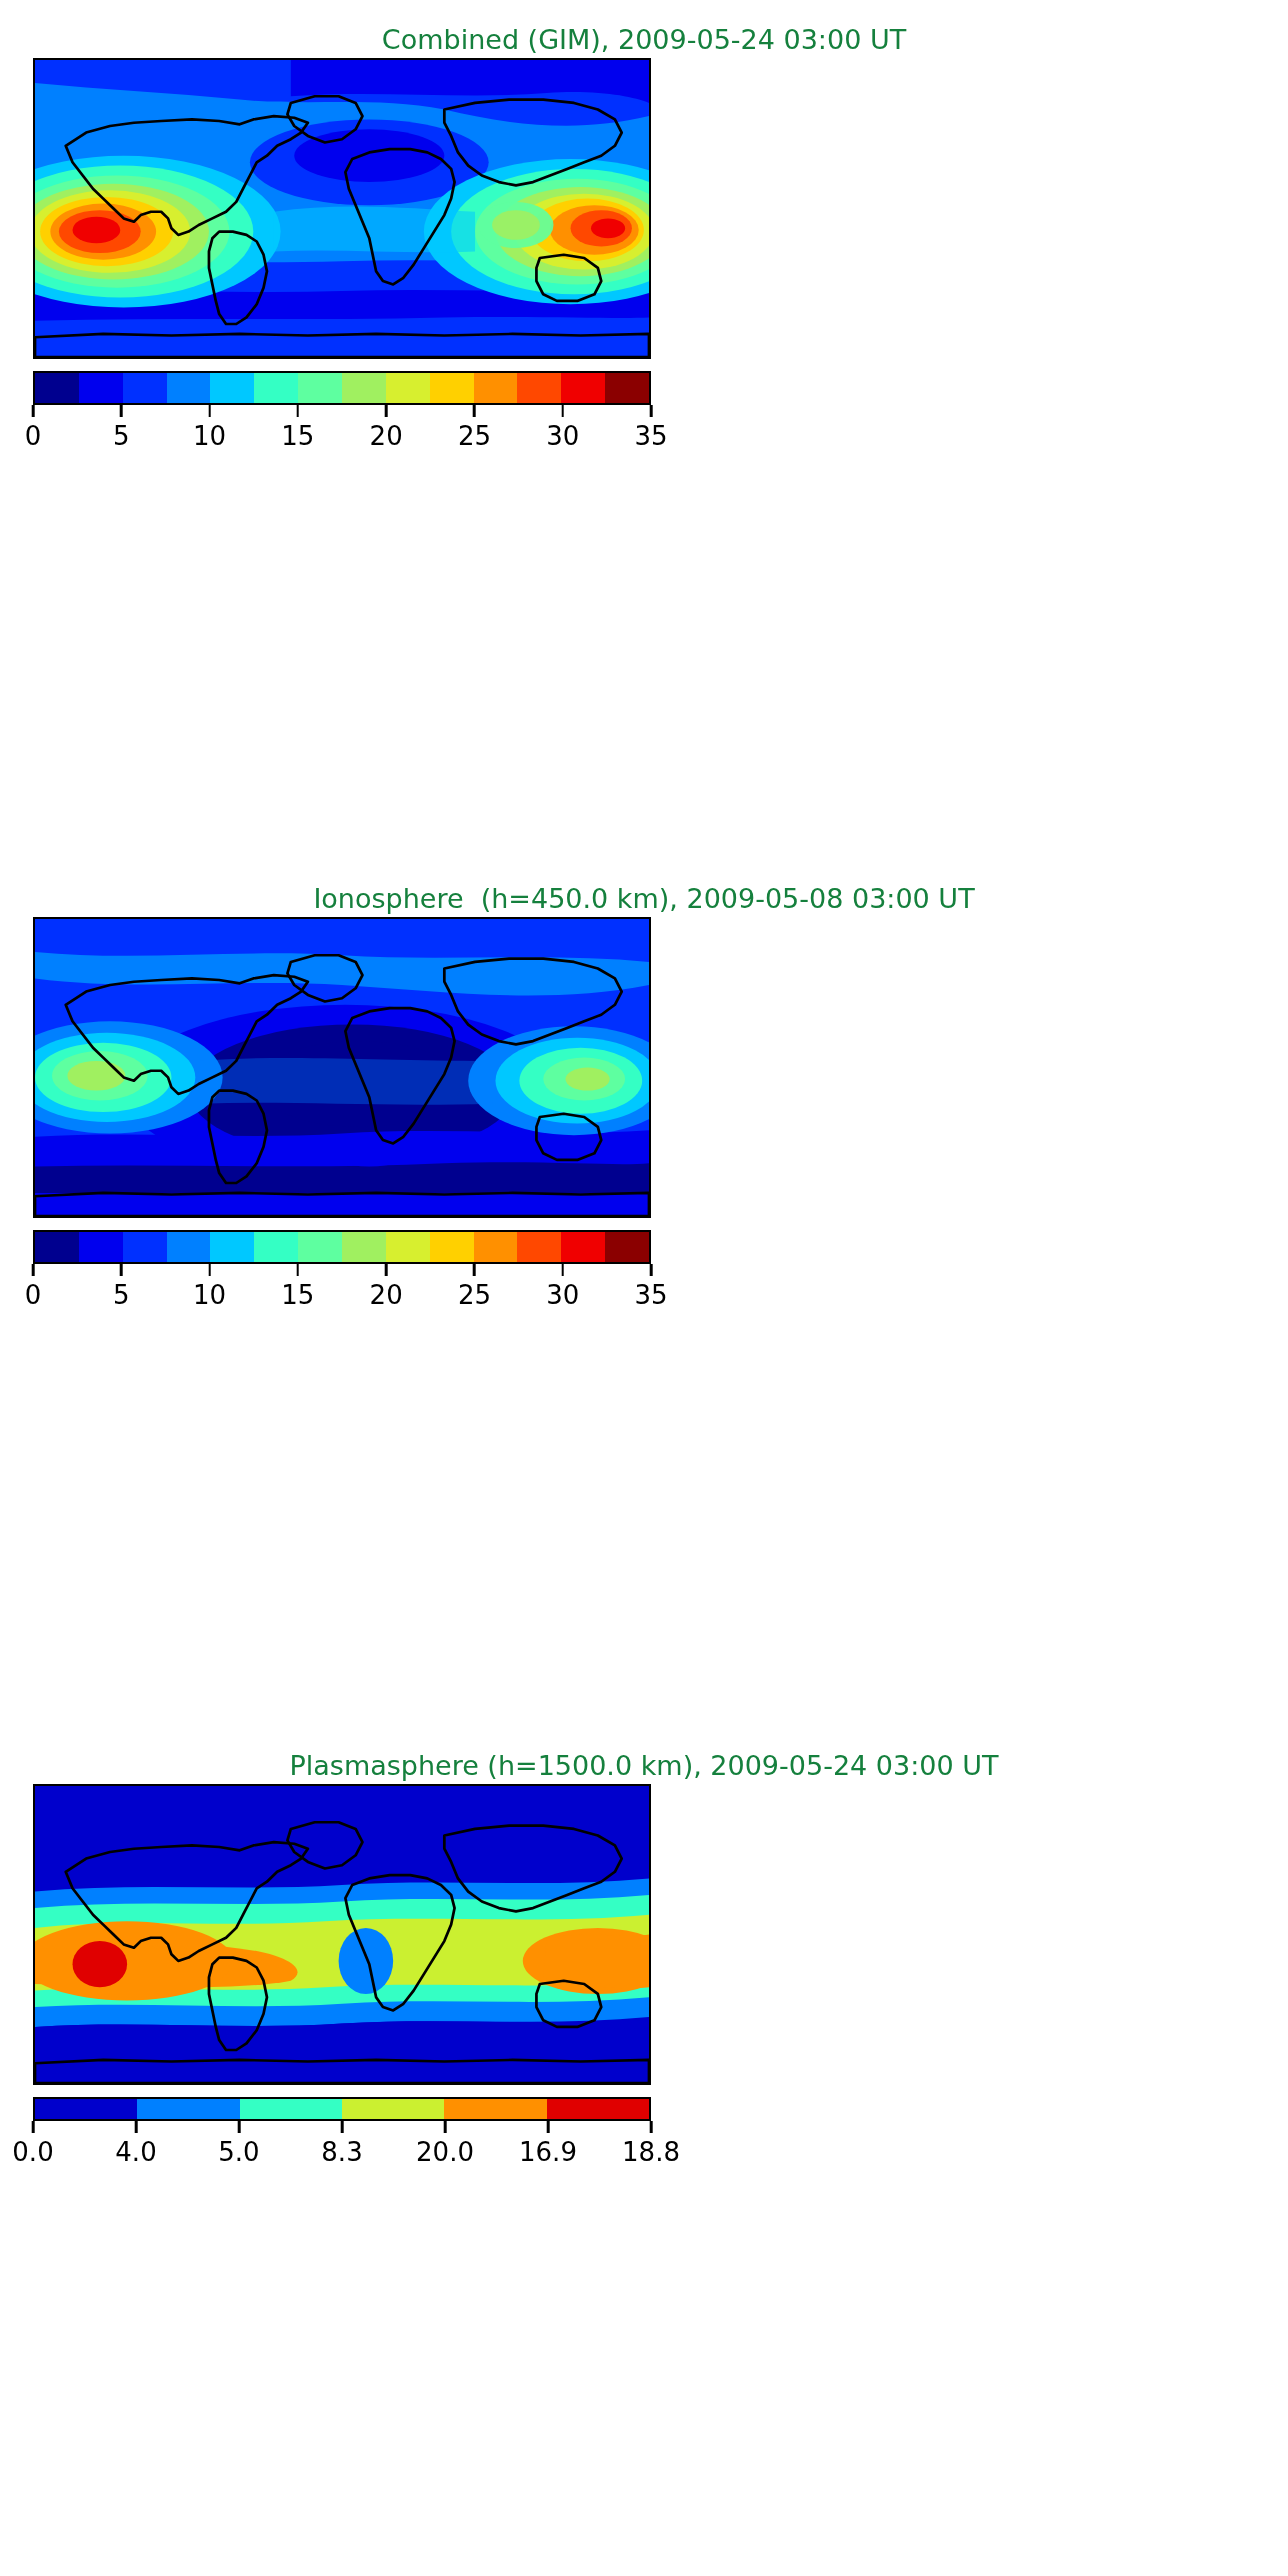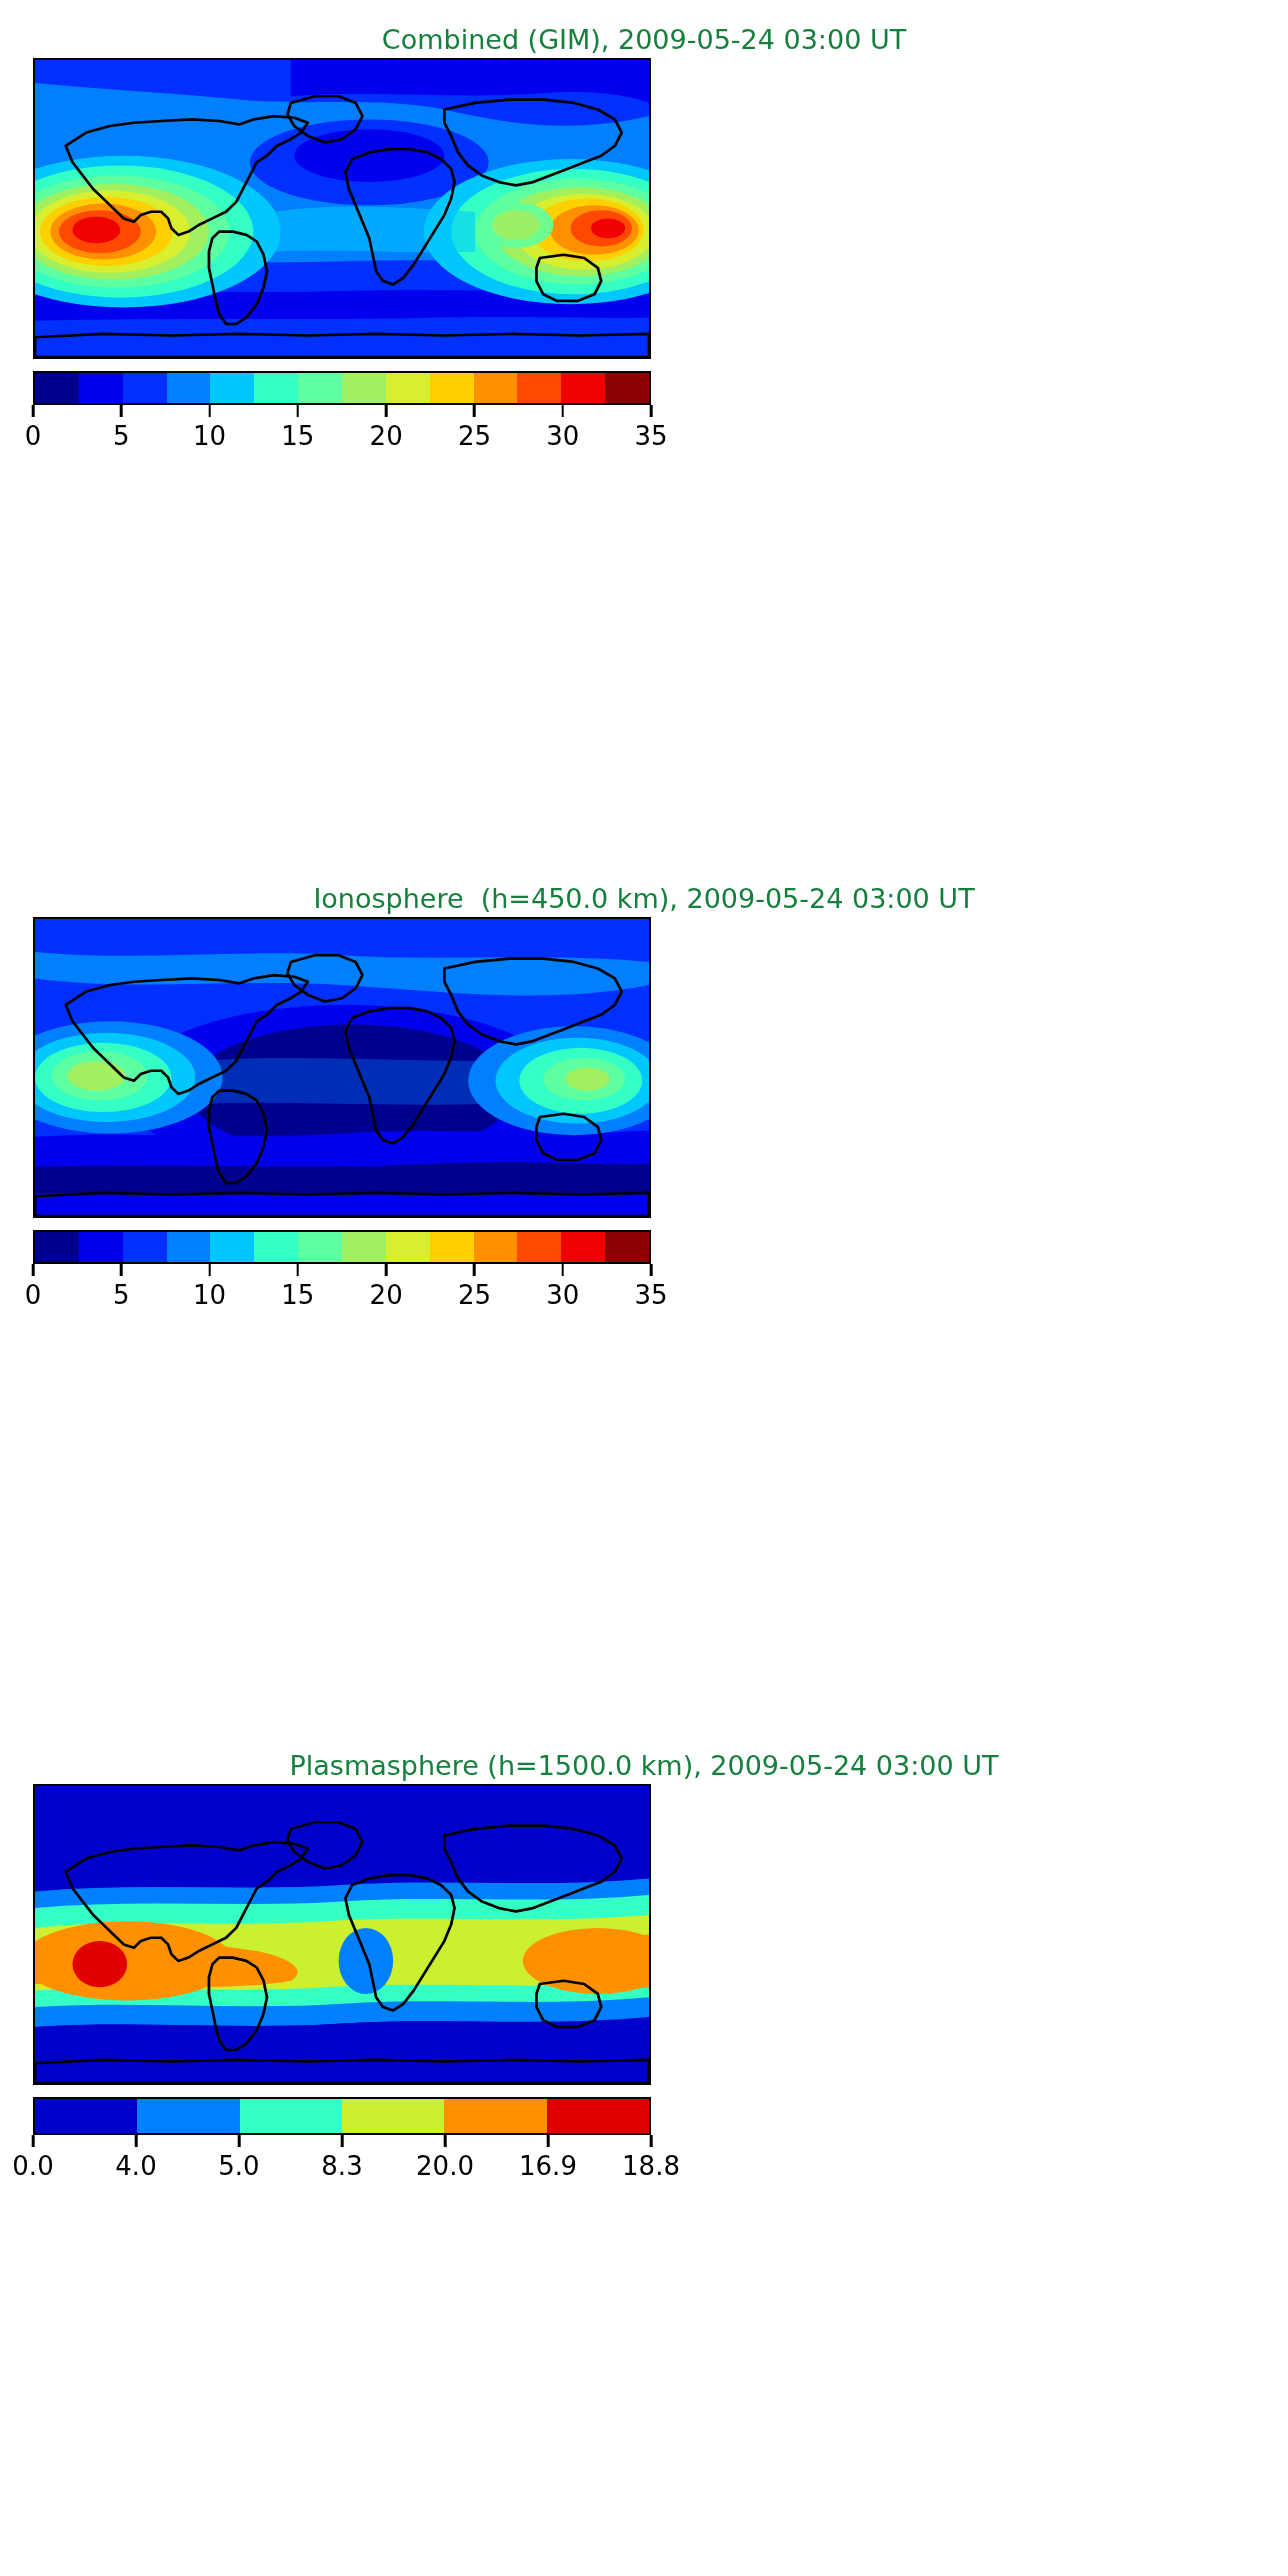--- a/index.html
+++ b/index.html
@@ -167,21 +167,21 @@
           <div class="ticklabel" style="left: 71.4286%;">25</div>
           <div class="tickmark" style="left: 85.7143%;"></div>
           <div class="ticklabel" style="left: 85.7143%;">30</div>
           <div class="tickmark" style="left: 100%;"></div>
           <div class="ticklabel" style="left: 100%;">35</div>
         </div>
     </div>
   </div>
 
   <div class="panel" style="top:859px;height:859px;">
-    <div class="panel-title" style="top:24px;">Ionosphere  (h=450.0 km), 2009-05-24 03:00 UT</div>
+    <div class="panel-title" style="top:24px;">Ionosphere  (h=450.0 km), 2009-05-08 03:00 UT</div>
 
     <div class="axes" style="left:33px;top:58px;width:618px;height:301px;">
       <div class="mapwrap">
         <svg viewBox="0 0 360 180" preserveAspectRatio="none" shape-rendering="geometricPrecision">
           <defs>
               <clipPath id="clipB">
                 <rect x="0" y="0" width="360" height="180"></rect>
               </clipPath>
             </defs>
           <g clip-path="url(#clipB)">
@@ -298,21 +298,21 @@
             <path d="M0,146 C60,142 120,148 180,144 C240,140 300,146 360,142 L360,180 L0,180 Z" fill="#0000cc"></path>
 
             <g fill="none" stroke="#000" stroke-width="1.6" stroke-linejoin="round" stroke-linecap="round">
               <use href="#coast-g"></use>
             </g>
           </g>
         </svg>
       </div>
     </div>
 
-    <div class="cbar" style="left:33px;top:371px;width:618px;height:38px;">
+    <div class="cbar" style="left:33px;top:371px;width:618px;height:24px;">
       <div class="cbar-box">
           <div class="cbar-seg" style="background: rgb(0, 0, 204);"></div>
           <div class="cbar-seg" style="background: rgb(0, 128, 255);"></div>
           <div class="cbar-seg" style="background: rgb(52, 255, 196);"></div>
           <div class="cbar-seg" style="background: rgb(203, 240, 48);"></div>
           <div class="cbar-seg" style="background: rgb(255, 144, 0);"></div>
           <div class="cbar-seg" style="background: rgb(224, 0, 0);"></div>
         </div>
       <div class="cbar-ticks">
           <div class="tickmark" style="left: 0%;"></div>

